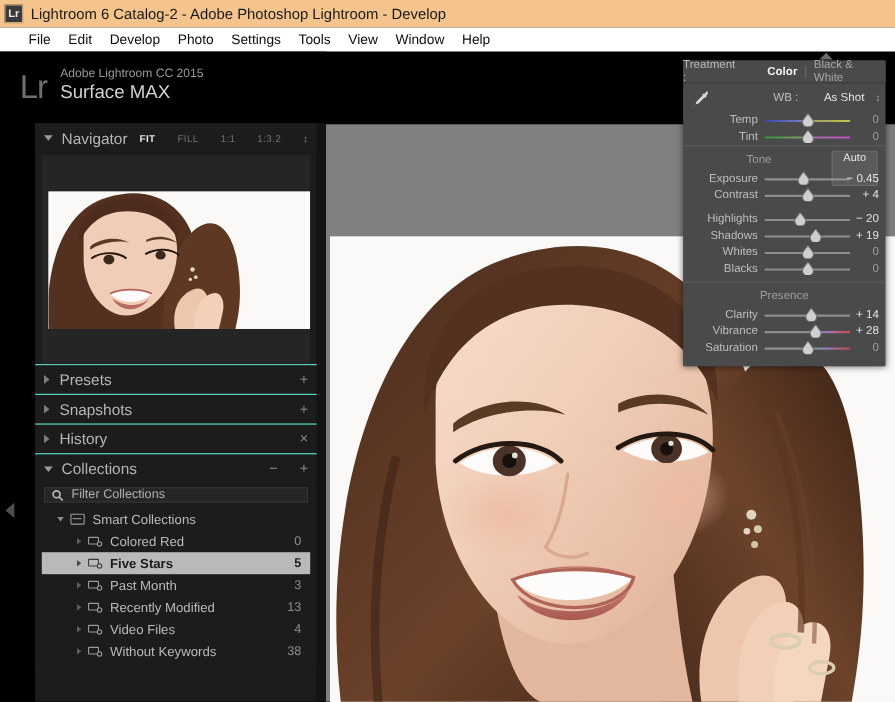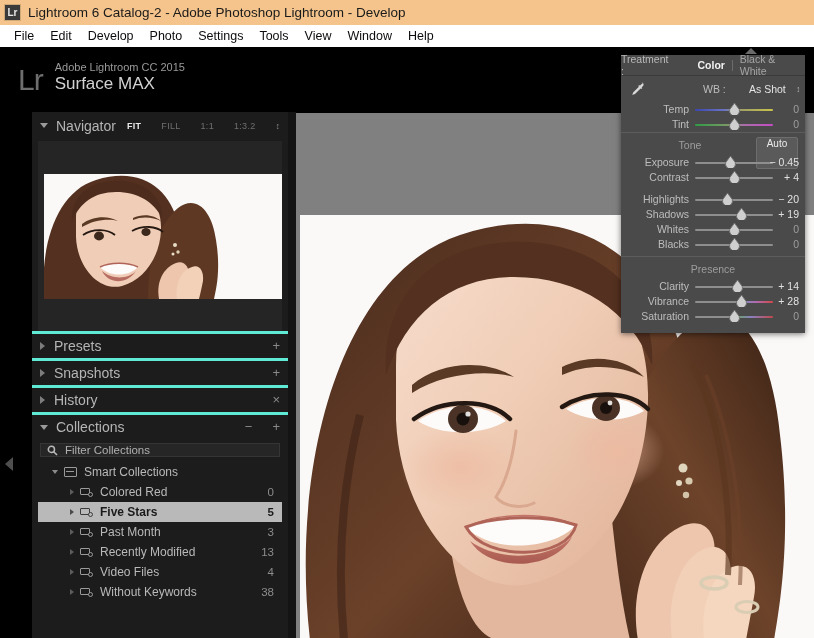--- a/index.html
+++ b/index.html
@@ -20,21 +20,21 @@
     color:#e8e8e8; font-size:10px; font-weight:bold; line-height:15px;
     text-align:center; font-family:"Liberation Sans",sans-serif; flex:none;
   }
   .title-text{
     margin-left:7px; font-size:13.5px; color:#1a1a1a; white-space:nowrap;
   }
 
   
   .menubar{
     position:absolute; left:0; top:25px; width:814px; height:22px;
-    background:#ffffff; display:flex; align-items:center; padding-left:6px;
+    background:#ffffff; display:flex; align-items:center; padding-left:18px;
   }
   .menu-item{
     font-size:12.5px; color:#0c0c0c; padding:2px 8px; white-space:nowrap; cursor:default;
   }
 
   
   .workspace{
     position:absolute; left:0; top:47px; width:814px; height:591px; background:#000;
   }
 
@@ -76,21 +76,21 @@
   .lp{
     position:absolute; left:32px; top:65px; width:256px; bottom:0;
     background:#1c1c1c;
   }
   .lp-scroll{
     position:absolute; left:288px; top:65px; width:8px; bottom:0; background:#141414;
   }
 
   .panel-head{
     height:27px; display:flex; align-items:center; padding:0 8px;
-    border-top:3px solid #5eead4; background:#1c1c1c; cursor:default;
+    border-top:1px solid #5eead4; background:#1c1c1c; cursor:default;
   }
   .panel-head.first{ border-top:none; }
   .tri{
     width:0;height:0;border-left:5px solid #7d7d7d;
     border-top:4px solid transparent;border-bottom:4px solid transparent;
     margin-right:9px; flex:none;
   }
   .tri.open{
     border-left:4px solid transparent;border-right:4px solid transparent;
     border-top:5px solid #9a9a9a; border-bottom:none; margin-right:8px;

